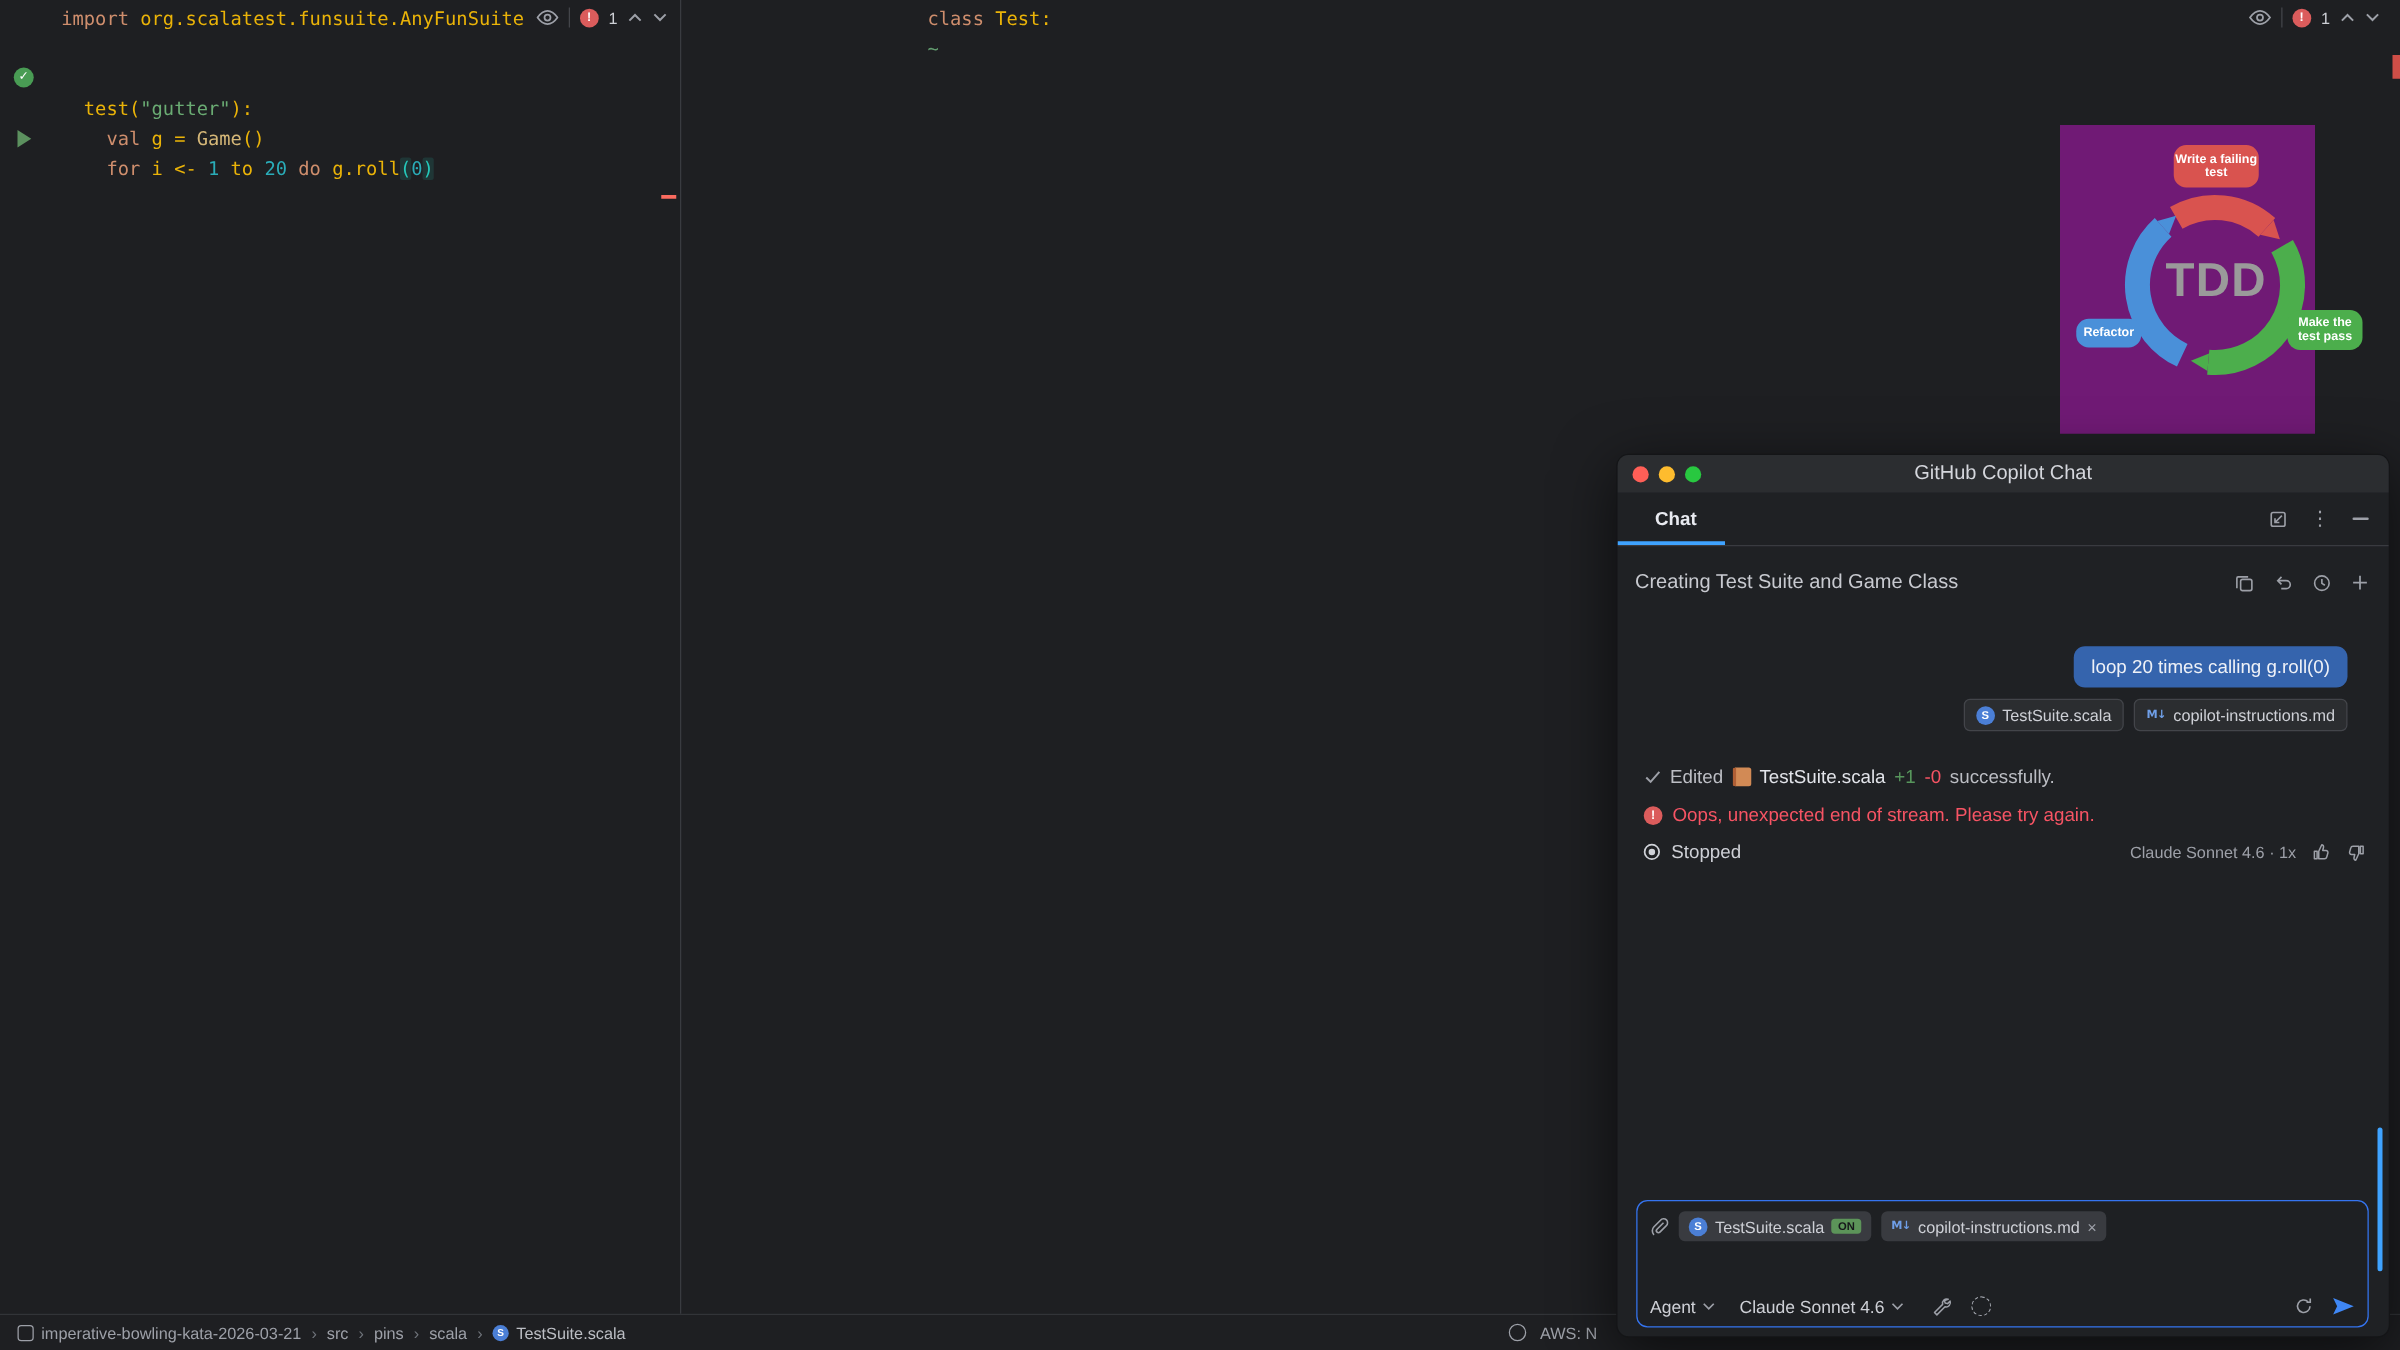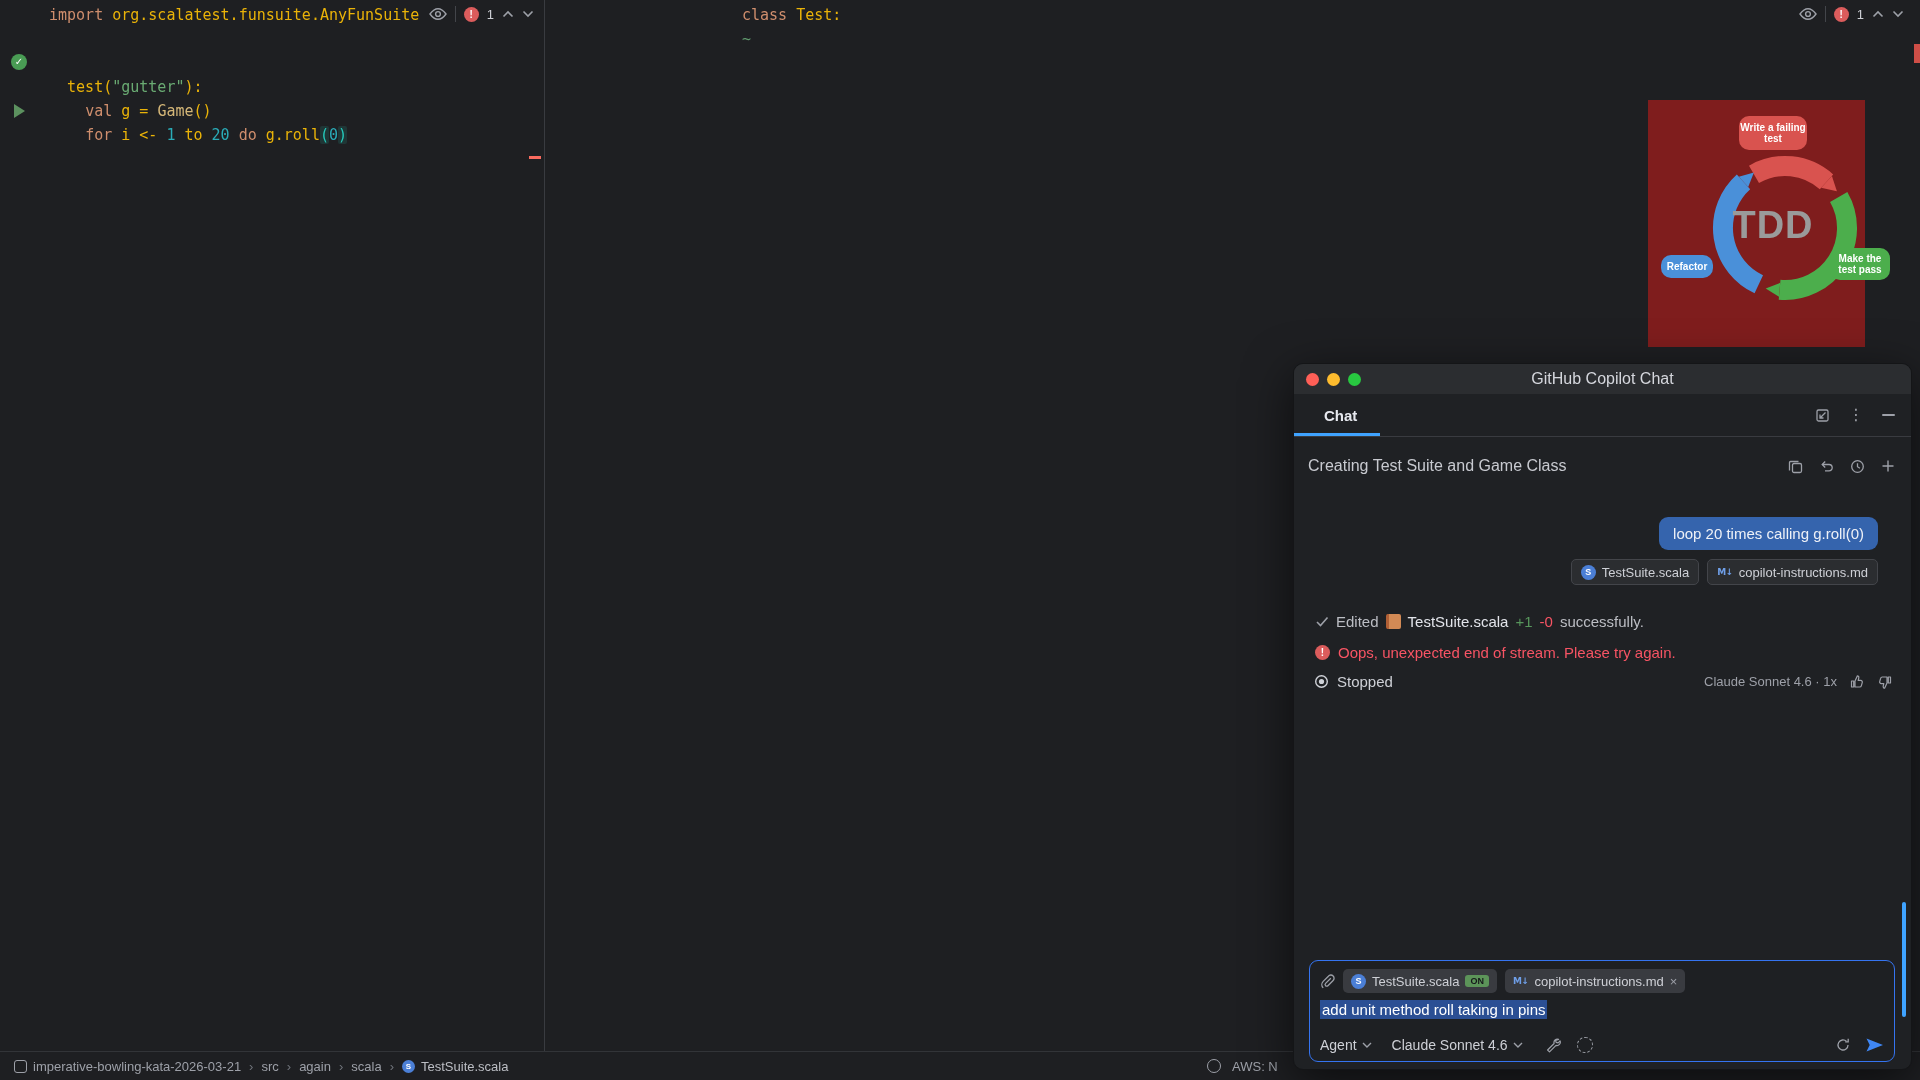--- a/index.html
+++ b/index.html
@@ -31,21 +31,21 @@
   .insp-sep{width:1px;height:16px;background:#43454a;}
   .err-badge{display:inline-block;width:15px;height:15px;border-radius:50%;background:#db5c5c;
     color:#fff;font-size:10px;line-height:15px;text-align:center;font-weight:bold;}
   .insp-count{color:#ced0d6;font-size:13px;}
   .icon-svg{display:inline-flex;align-items:center;justify-content:center;color:#9da0a8;}
 
   .stripe-left{position:absolute;left:529px;top:156px;width:12px;height:3px;background:#fa6b5f;}
   .stripe-right{position:absolute;right:0;top:44px;width:6px;height:19px;background:#cf4e47;}
 
   
-  .tdd-card{position:absolute;left:1648px;top:100px;width:204px;height:247px;background:#7f1d1d;padding-left:13px;}
+  .tdd-card{position:absolute;left:1648px;top:100px;width:204px;height:247px;background:#701a75;}
   .tdd-pill{position:absolute;border-radius:10px;color:#fff;font-weight:bold;text-align:center;
     display:flex;align-items:center;justify-content:center;line-height:1.1;}
   .tdd-top{left:91px;top:16px;width:68px;height:34px;background:#d9534f;font-size:10px;}
   .tdd-right{left:182px;top:148px;width:60px;height:32px;background:#4cae4c;font-size:10px;}
   .tdd-left{left:13px;top:155px;width:52px;height:23px;background:#4a90d9;font-size:10px;}
   .tdd-center{position:absolute;left:0;top:104px;width:250px;text-align:center;
     font-size:38px;font-weight:bold;color:#9a9a9a;letter-spacing:1px;}
 
   
   .cw{position:absolute;left:1293px;top:363px;width:617px;height:705px;background:#1f2124;
@@ -202,21 +202,21 @@
     <div class="tdd-center">TDD</div>
   </div>
 
   <div class="statusbar">
     <div class="crumbs">
       <span class="proj-ic"></span>
       <span>imperative-bowling-kata-2026-03-21</span>
       <span class="crumb-sep">›</span>
       <span>src</span>
       <span class="crumb-sep">›</span>
-      <span>again</span>
+      <span>pins</span>
       <span class="crumb-sep">›</span>
       <span>scala</span>
       <span class="crumb-sep">›</span>
       <span class="scala-mini">S</span>
       <span class="crumb-file">TestSuite.scala</span>
     </div>
     <span class="sb-ring"></span>
     <span class="sb-right-text">AWS: N</span>
   </div>
 
@@ -342,23 +342,20 @@
           <div class="in-chip">
             <span class="scala-ic">S</span>
             <span>TestSuite.scala</span>
             <span class="on-badge">ON</span>
           </div>
           <div class="in-chip">
             <span class="md-ic">M↓</span>
             <span>copilot-instructions.md</span>
             <span class="chip-close">×</span>
           </div>
-        </div>
-        <div class="in-row2">
-          <span class="sel-text">add unit method roll taking in pins</span>
         </div>
         <div class="in-row3">
           <div class="dd">
             <span>Agent</span>
             <span class="icon-svg">
               <svg width="10" height="6" viewBox="0 0 10 6">
                   <polyline points="1,1 5,5 9,1" fill="none" stroke="#9da0a8" stroke-width="1.4"></polyline>
                 </svg>
             </span>
           </div>

